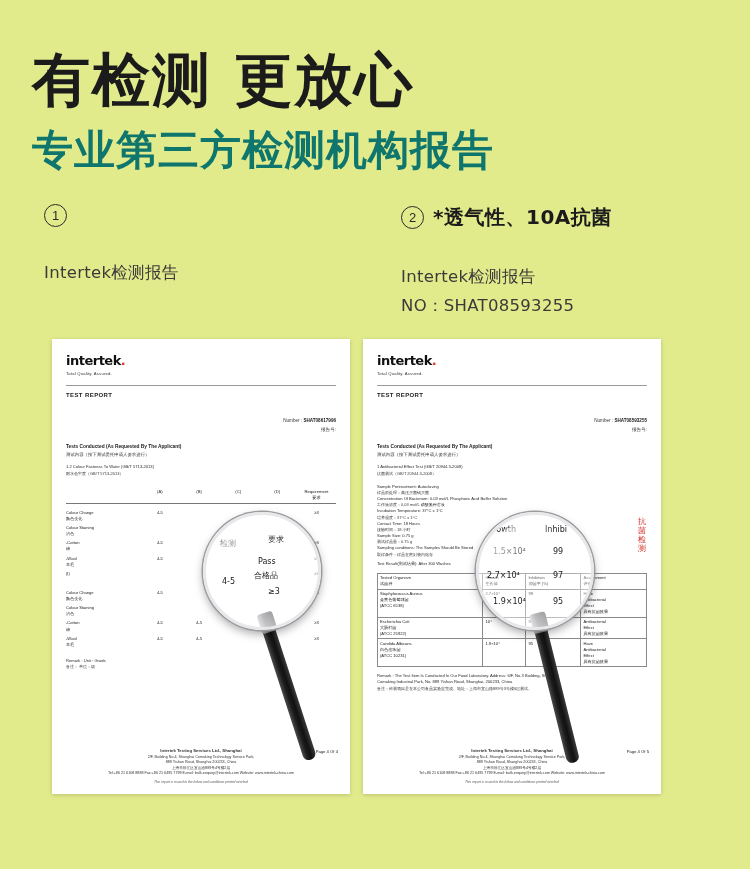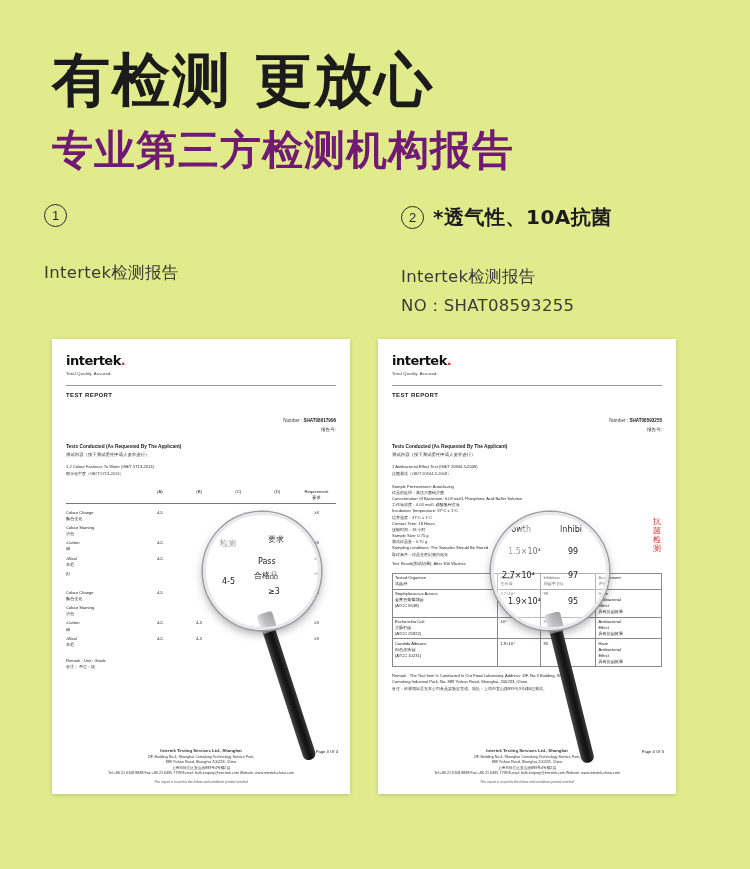--- a/index.html
+++ b/index.html
@@ -15,35 +15,35 @@
     position: relative;
   }
   .page {
     position: relative;
     width: 750px;
     height: 869px;
     background: #e2eb8b;
     box-sizing: border-box;
   }
   .headline-block {
-    padding: 48px 0 0 52px;
+    padding: 48px 0 0 32px;
   }
   .headline-main {
     font-size: 58px;
     font-weight: bold;
     color: #1b1b1b;
     letter-spacing: 2px;
     line-height: 1.12;
     margin: 0;
     font-family: "DejaVu Sans", "Liberation Sans", sans-serif;
   }
   .headline-sub {
     font-size: 41px;
     font-weight: bold;
-    color: #701a75;
+    color: #0f766e;
     letter-spacing: 1px;
     margin: 14px 0 0 0;
     line-height: 1.15;
     font-family: "DejaVu Sans", "Liberation Sans", sans-serif;
   }
   .reports-row {
     display: flex;
     margin: 30px 0 0 0;
     padding: 0 30px 0 44px;
     gap: 38px;
@@ -82,21 +82,21 @@
     font-size: 16.5px;
     color: #3a3a3a;
     line-height: 1.75;
     letter-spacing: 0.3px;
     font-family: "DejaVu Sans", "Liberation Sans", sans-serif;
   }
   .docs-row {
     display: flex;
     margin: 18px 0 0 0;
     padding: 0 12px 0 52px;
-    gap: 28px;
+    gap: 13px;
   }
   .doc {
     position: relative;
     background: #fff;
     width: 298px;
     height: 455px;
     box-shadow: 0 1px 4px rgba(0,0,0,.18);
     overflow: hidden;
     flex: none;
   }

